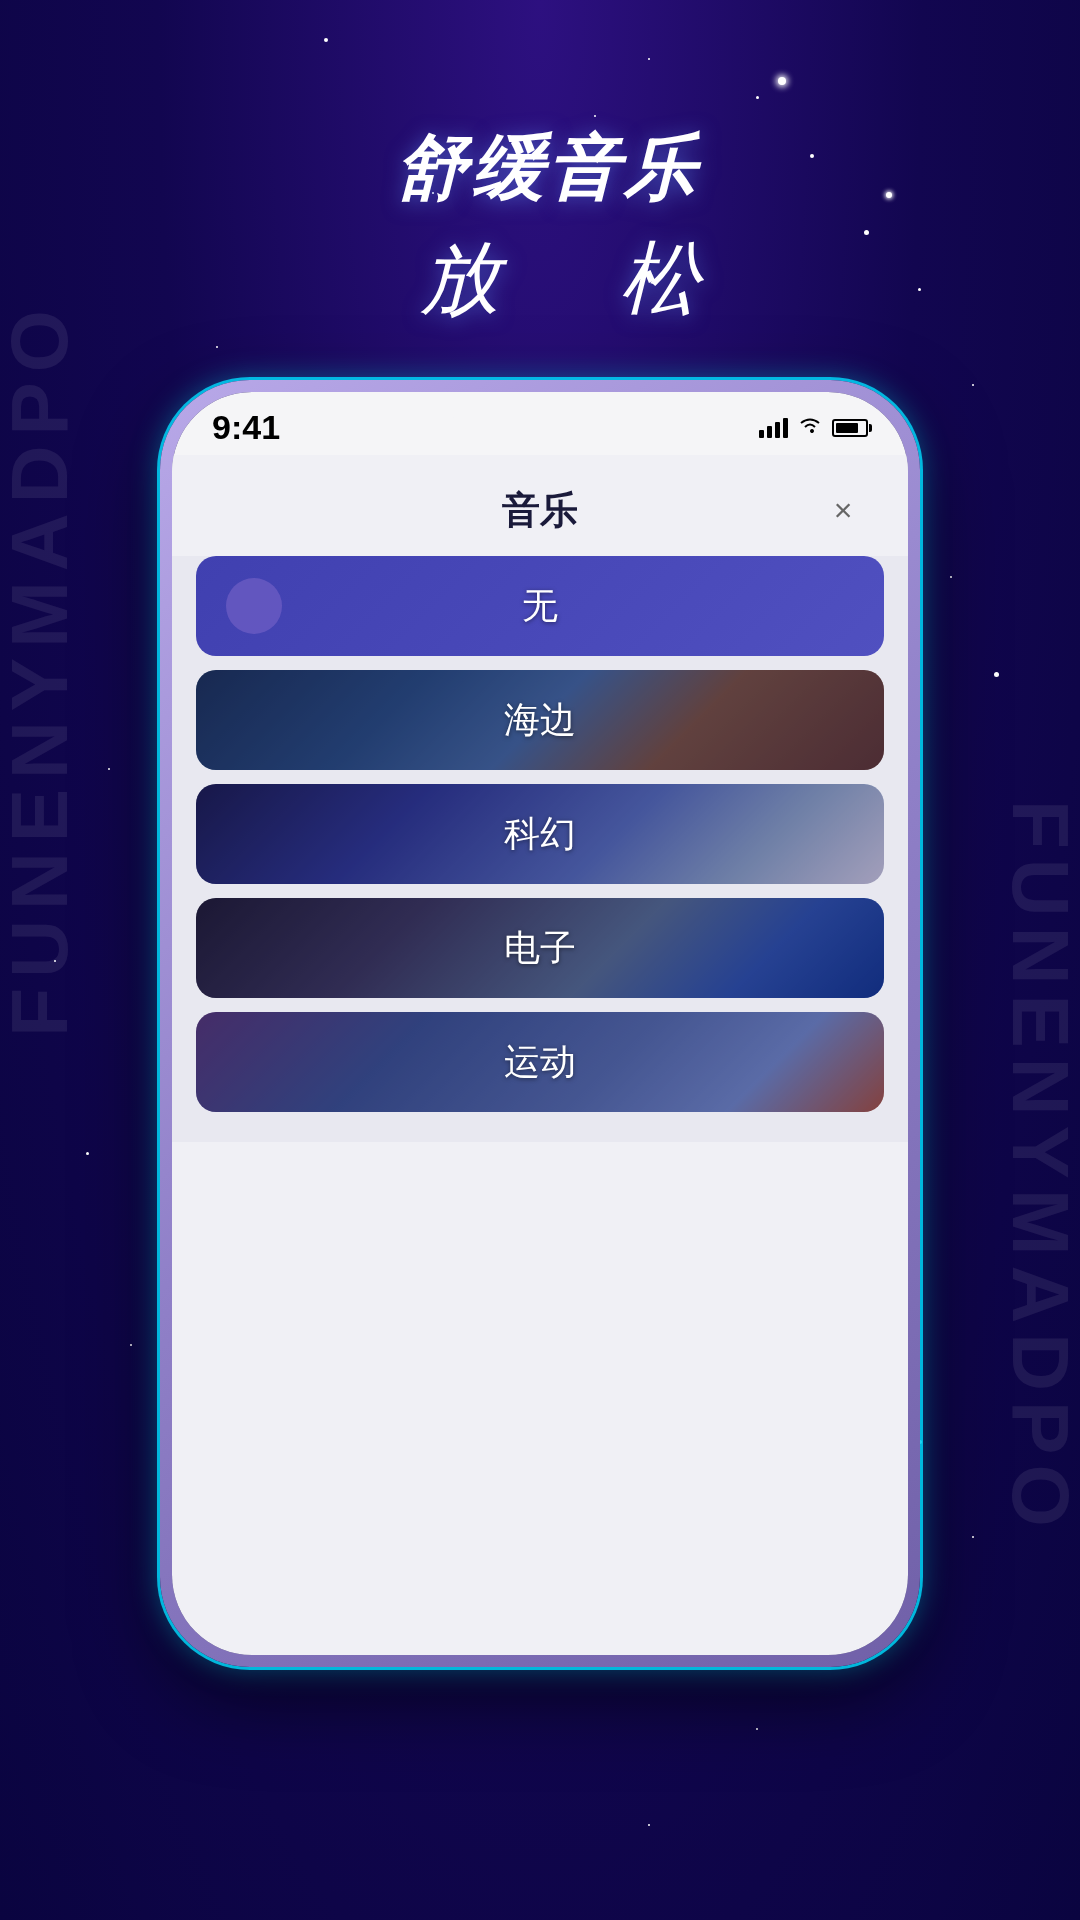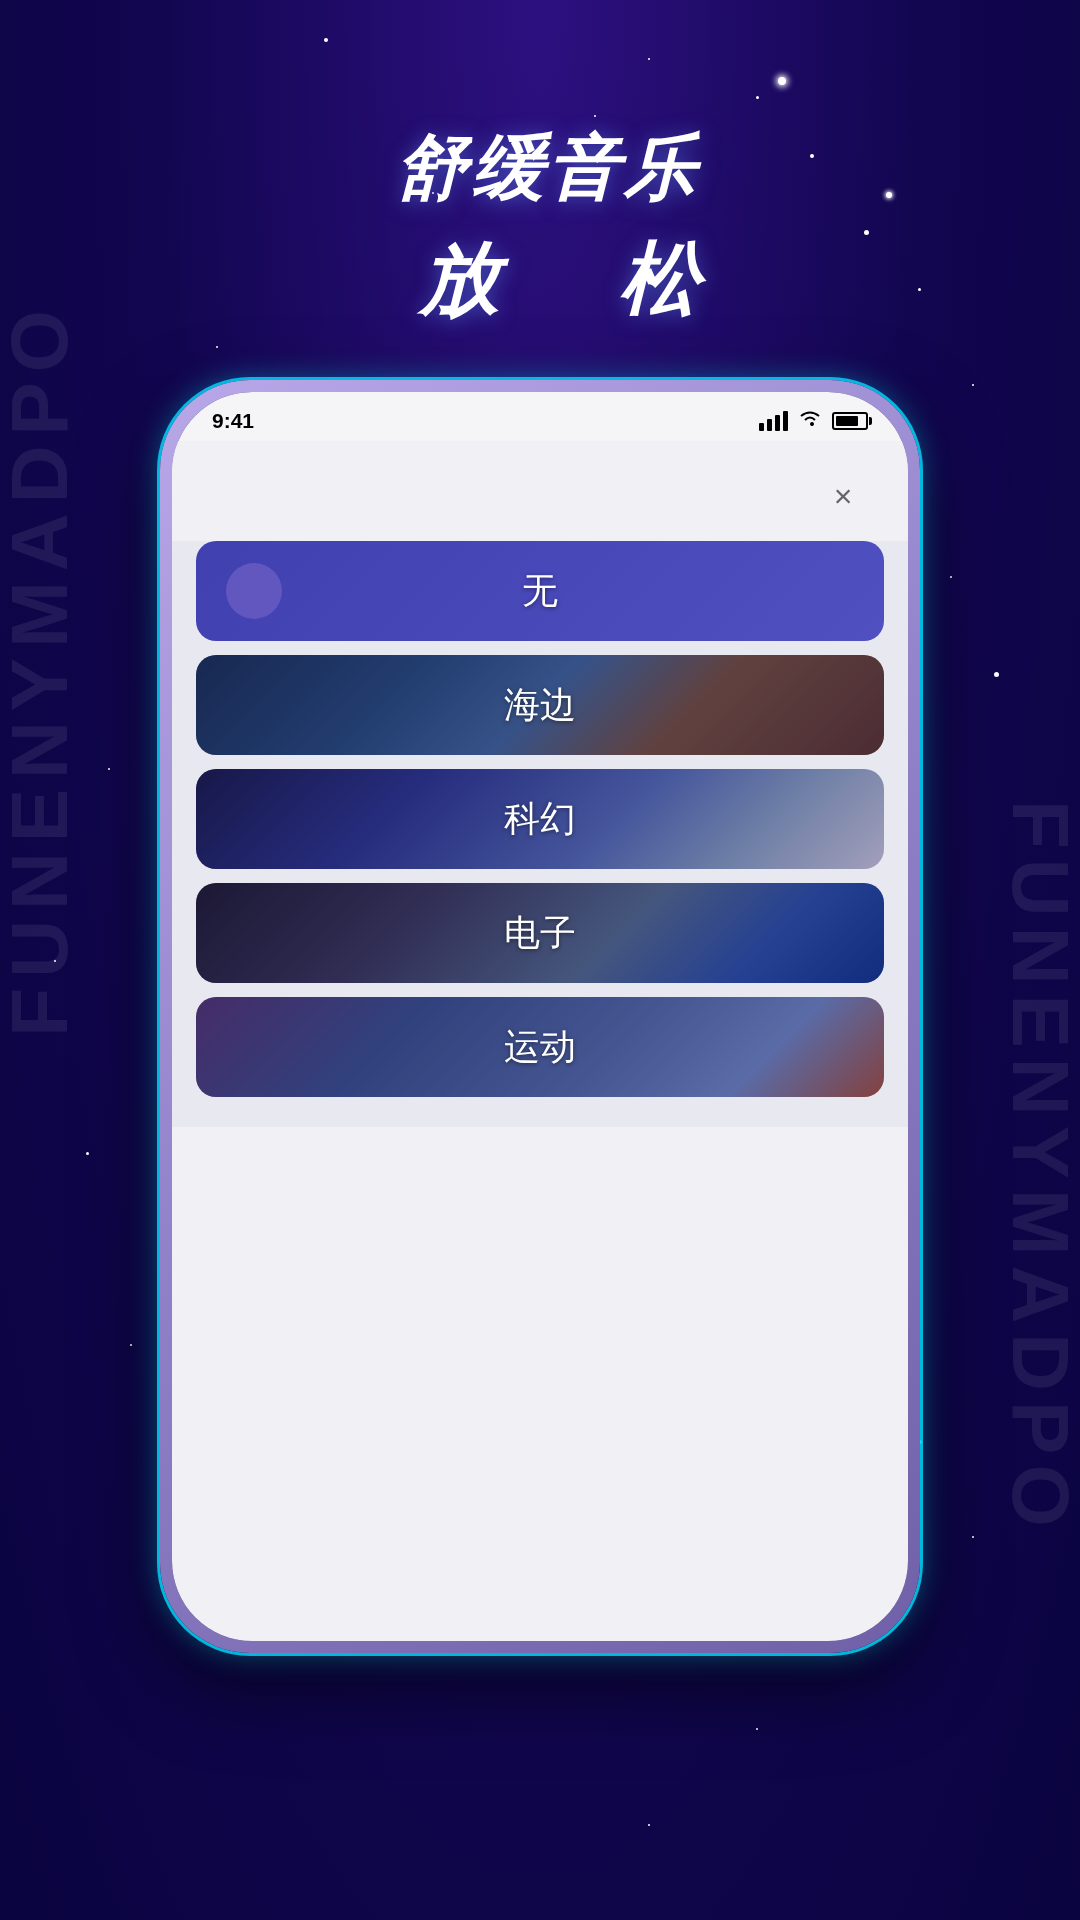--- a/index.html
+++ b/index.html
@@ -74,21 +74,21 @@
       font-size: 72px;
       font-weight: 900;
       color: white;
       font-style: italic;
       text-shadow: 0 2px 20px rgba(100, 150, 255, 0.5);
       letter-spacing: 4px;
     }
 
     .header-title .line2 {
       font-size: 80px;
-      font-weight: 700;
+      font-weight: 400;
       color: white;
       font-style: italic;
       text-shadow: 0 2px 20px rgba(100, 150, 255, 0.5);
       letter-spacing: 20px;
       margin-top: 10px;
       padding-left: 44px;
     }
 
     
     .phone-wrapper {
@@ -120,21 +120,21 @@
     
     .status-bar {
       display: flex;
       justify-content: space-between;
       align-items: center;
       padding: 16px 40px 8px;
       background: #f5f5f7;
     }
 
     .status-time {
-      font-size: 21px;
+      font-size: 34px;
       font-weight: 600;
       color: #000;
     }
 
     .status-icons {
       display: flex;
       align-items: center;
       gap: 10px;
     }
 
@@ -387,20 +387,21 @@
               <div class="battery-fill"></div>
             </div>
           </div>
         </div>
       </div>
 
       <div class="screen-content">
 
         <div class="modal-header">
           <div class="modal-spacer"></div>
+          <div class="modal-title">音乐</div>
           <div class="close-btn">×</div>
         </div>
 
         <div class="music-list">
 
           <div class="music-item selected">
             <div class="no-music-indicator"></div>
             <span class="music-item-label">无</span>
           </div>
 

